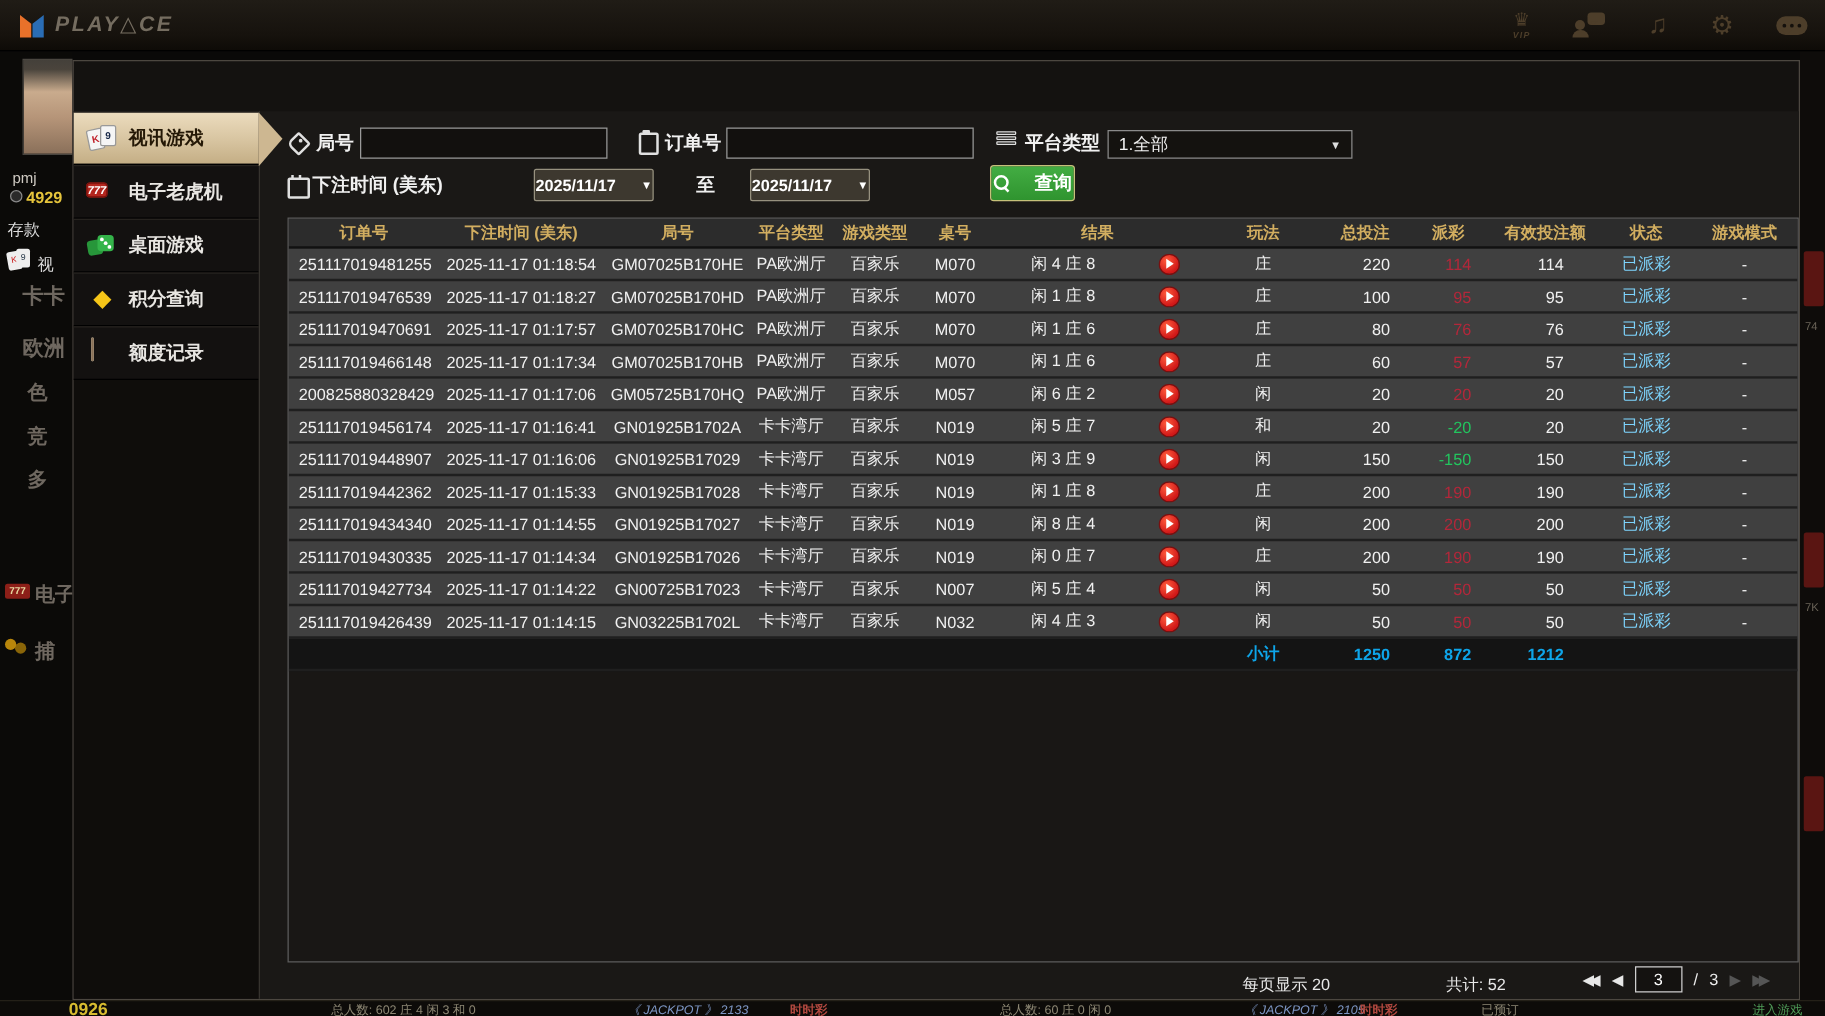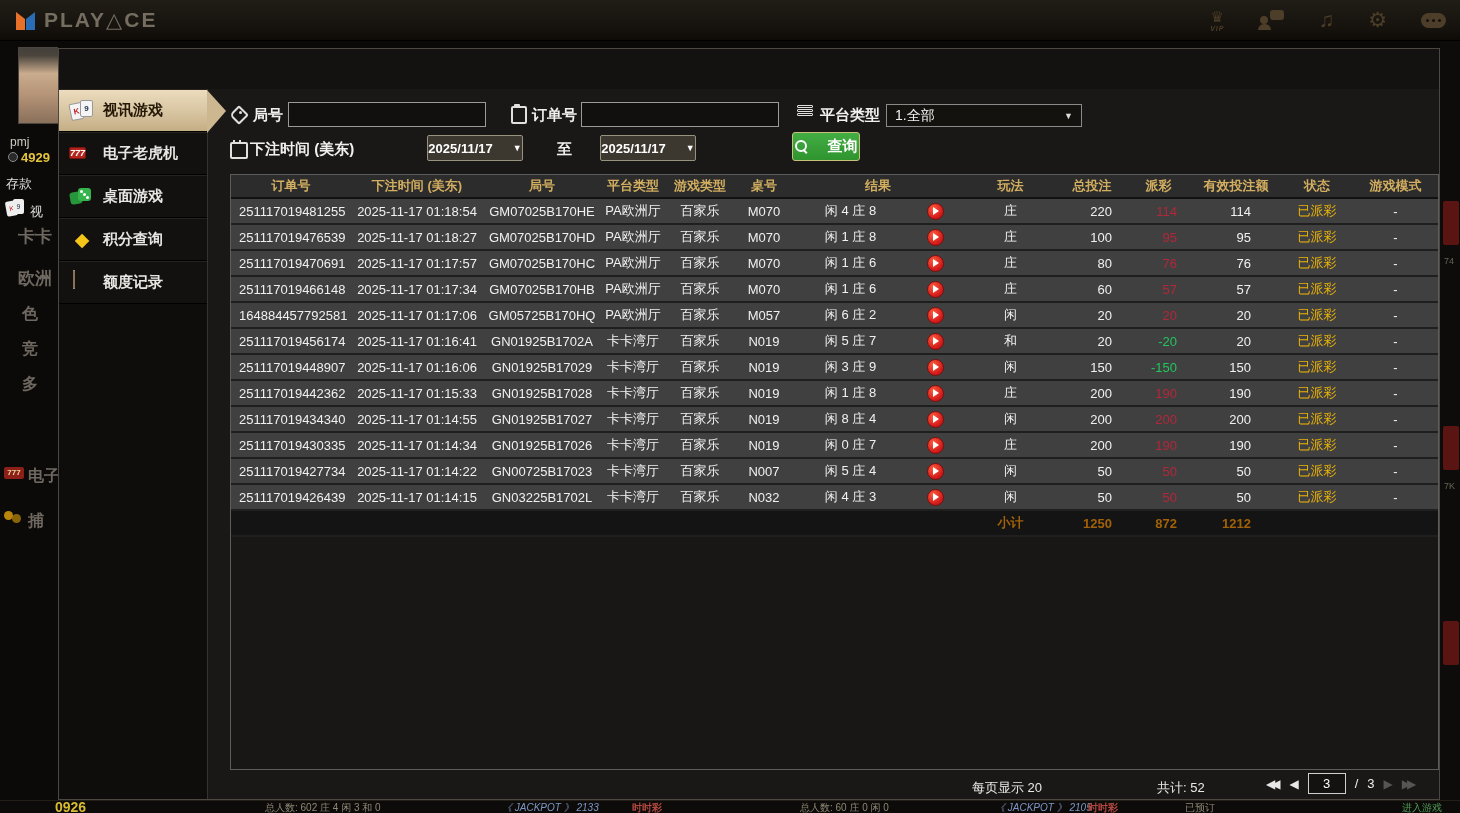--- a/index.html
+++ b/index.html
@@ -4,21 +4,21 @@
 <style>
   * { margin:0; padding:0; box-sizing:border-box; }
   html,body { width:1460px; height:813px; overflow:hidden; }
   body { font-family:"Liberation Sans","DejaVu Sans",sans-serif; background:#0a0908; color:#eee; position:relative; }
 
   
   .topbar { position:absolute; left:0; top:0; width:1460px; height:41px;
     background:linear-gradient(180deg,#201c16 0%,#16120d 70%,#0e0b07 100%);
     border-bottom:1px solid #000; display:flex; align-items:center; justify-content:space-between; padding:0 14px; z-index:2; }
   .logo { display:flex; align-items:center; gap:7px; }
-  .logo-text { font-size:21px; font-weight:bold; letter-spacing:2px; color:#756d60; }
+  .logo-text { font-size:17px; font-weight:bold; letter-spacing:2px; color:#756d60;font-style:italic; }
   .topbar-icons { display:flex; align-items:center; gap:34px; }
   .tb-ico { color:#4d3e2a; display:inline-flex; flex-direction:column; align-items:center; line-height:1; }
   .vip-crown { font-size:15px; }
   .vip-label { font-size:7px; letter-spacing:1px; margin-top:1px; font-weight:bold; }
   .glyph-ico { font-size:21px; color:#4d3e2a; }
   .support-ico { position:relative; width:26px; height:20px; }
   .support-ico .head { position:absolute; left:2px; bottom:6px; width:8px; height:8px; border-radius:50%; background:#4d3e2a; }
   .support-ico .body { position:absolute; left:0; bottom:0; width:13px; height:6px; border-radius:6px 6px 0 0; background:#4d3e2a; }
   .support-ico .bub { position:absolute; right:0; top:0; width:14px; height:10px; border-radius:3px; background:#4d3e2a; }
   .support-ico .bub::after { content:""; position:absolute; left:2px; bottom:-3px; border:3px solid transparent; border-top-color:#4d3e2a; }
@@ -133,25 +133,25 @@
   .thead { height:24px; background:#2c2c2c; border-bottom:2px solid #111; font-size:13px; font-weight:bold; color:#d2ae60; }
   .thead > span { text-align:center; }
   .th-result { grid-column:7 / 9; }
   .drow { height:26px; background:#404040; border-bottom:2px solid #1f1f1f; font-size:13px; color:#f0f0f0; }
   .cell { text-align:center; white-space:nowrap; overflow:hidden; }
   .c-order { text-align:left; padding-left:8px; font-size:13px; }
   .c-num { text-align:right; padding-right:14px; }
   .c-valid { text-align:right; padding-right:30px; }
   .c-payout.pos { color:#b3273a; }
   .c-payout.neg { color:#22c55e; }
-  .c-status { color:#eab308; }
+  .c-status { color:#7dd3fc; }
   .play-btn { width:17px; height:17px; border-radius:50%; border:1px solid #7a0f0f; margin:0 auto; cursor:pointer;
     background:radial-gradient(circle at 35% 30%,#ff5a3c,#d01818 70%); display:flex; align-items:center; justify-content:center; }
   .play-btn::after { content:""; border:4px solid transparent; border-left:6px solid #fff; margin-left:5px; }
-  .sumrow { height:26px; background:#141414; border-bottom:2px solid #1f1f1f; font-size:13px; font-weight:bold; color:#a16207; }
+  .sumrow { height:26px; background:#141414; border-bottom:2px solid #1f1f1f; font-size:13px; font-weight:bold; color:#0ea5e9; }
   .sum-label { grid-column:9; text-align:center; }
   .sum-bet { grid-column:10; text-align:right; padding-right:14px; }
   .sum-pay { grid-column:11; text-align:right; padding-right:14px; }
   .sum-valid { grid-column:12; text-align:right; padding-right:30px; }
 
   
   .foot-text { position:absolute; font-size:13px; color:#e8e8e8; white-space:nowrap; }
   .pager { position:absolute; left:1058px; top:684px; display:flex; align-items:center; gap:9px; font-size:13px; color:#eee; }
   .pg-arrow { cursor:pointer; font-size:12px; color:#e8e8e8; letter-spacing:-4px; padding-right:4px; }
   .pg-arrow.single { letter-spacing:0; padding-right:0; }
@@ -377,21 +377,21 @@
               <span class="play-btn"></span>
             </span>
           <span class="cell">庄</span>
           <span class="cell c-num">60</span>
           <span class="cell c-num c-payout pos">57</span>
           <span class="cell c-valid">57</span>
           <span class="cell c-status">已派彩</span>
           <span class="cell">-</span>
         </div>
           <div class="trow drow">
-          <span class="cell c-order">164884457792581</span>
+          <span class="cell c-order">200825880328429</span>
           <span class="cell">2025-11-17 01:17:06</span>
           <span class="cell">GM05725B170HQ</span>
           <span class="cell">PA欧洲厅</span>
           <span class="cell">百家乐</span>
           <span class="cell">M057</span>
           <span class="cell">闲 6 庄 2</span>
           <span class="cell">
               <span class="play-btn"></span>
             </span>
           <span class="cell">闲</span>
@@ -530,21 +530,21 @@
       </div>
 
       <div class="trow sumrow">
         <span class="sum-label">小计</span>
         <span class="sum-bet">1250</span>
         <span class="sum-pay">872</span>
         <span class="sum-valid">1212</span>
       </div>
     </div>
 
-    <span class="foot-text" style="left:764px; top:690px;">每页显示 20</span>
+    <span class="foot-text" style="left:786px; top:690px;">每页显示 20</span>
     <span class="foot-text" style="left:949px; top:690px;">共计: 52</span>
     <div class="pager">
       <span class="pg-arrow">◀◀</span>
       <span class="pg-arrow single">◀</span>
       <input class="page-input" value="3" style="">
       <span>/</span>
       <span>3</span>
       <span class="pg-arrow single disabled">▶</span>
       <span class="pg-arrow disabled">▶▶</span>
     </div>

